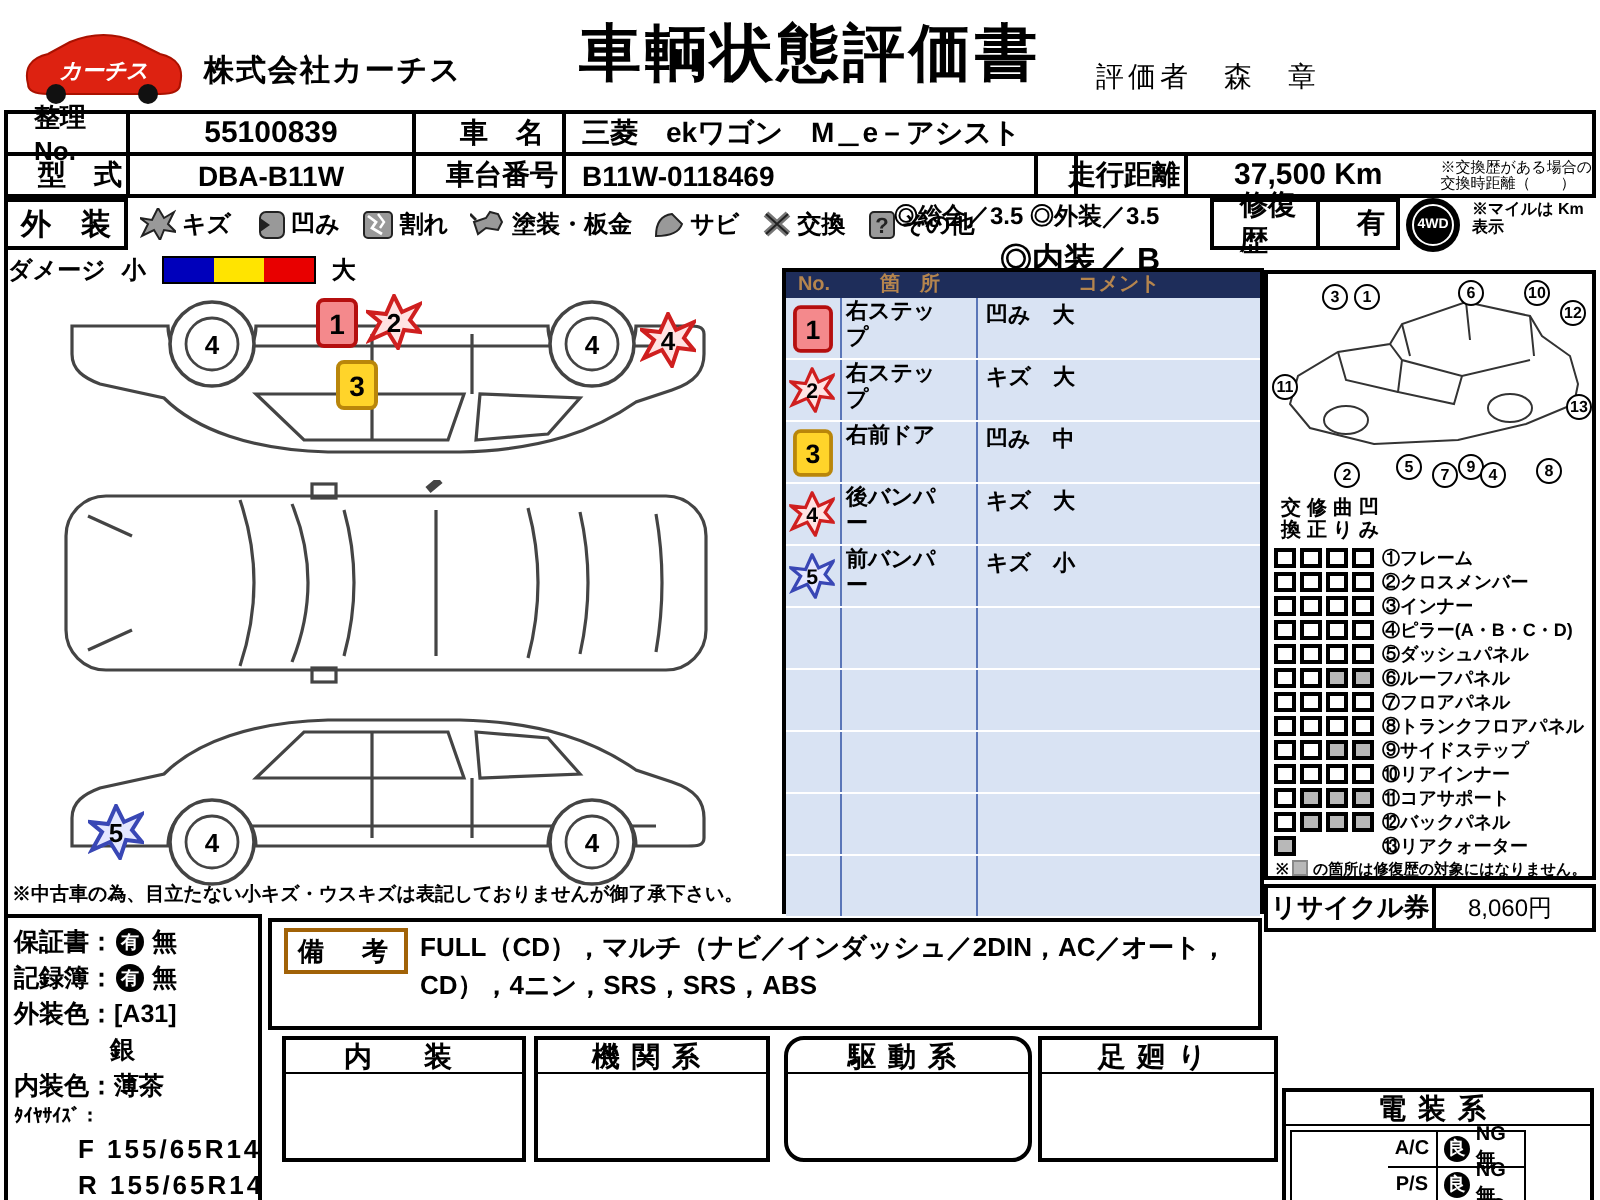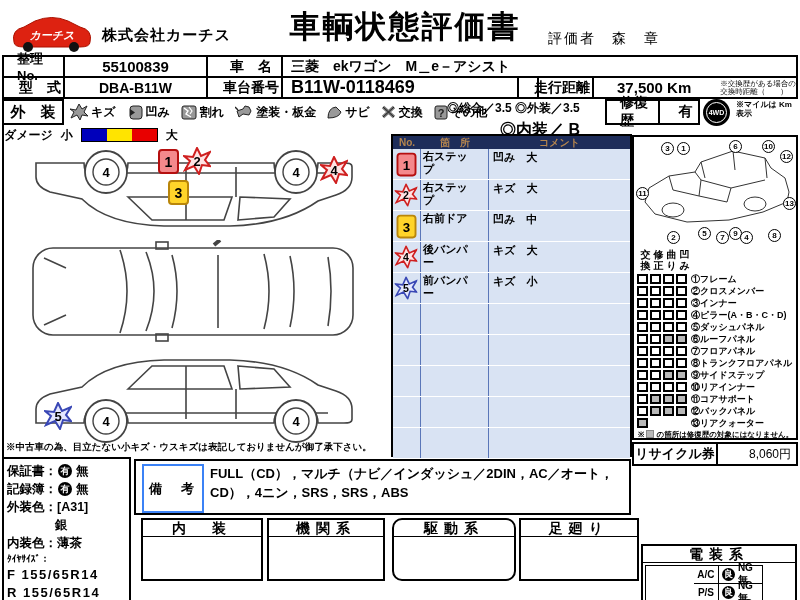--- a/index.html
+++ b/index.html
@@ -74,35 +74,35 @@
   #grid { position:absolute; left:3px; top:136px; }
   .grow { display:flex; align-items:center; height:12px; }
   .gcell { width:11px; height:10px; border:2px solid #000; margin-right:2px; background:#fff; }
   .gcell.sh { background:#b8b8b8; }
   .glabel { font-size:9px; font-weight:bold; white-space:nowrap; margin-left:2px; }
   #grid-note { position:absolute; left:4px; top:292px; font-size:7.5px; font-weight:bold; white-space:nowrap; }
   #grid-note .sq { display:inline-block; width:8px; height:8px; background:#b8b8b8; border:1px solid #888; vertical-align:-1px; }
   #recycle { position:absolute; left:632px; top:442px; width:166px; height:24px; border:2px solid #000; display:flex; }
   #recycle .l { width:84px; border-right:2px solid #000; display:flex; align-items:center; justify-content:center;
                 font-size:13px; font-weight:bold; }
-  #recycle .v { flex:1; display:flex; align-items:center; justify-content:flex-end; padding-right:5px; font-size:12px; }
+  #recycle .v { flex:1; display:flex; align-items:center; justify-content:flex-end; padding-right:20px; font-size:12px; }
 
   
   #left-info { position:absolute; left:2px; top:457px; width:129px; height:143px; border:2px solid #000; border-bottom:none;
                padding:3px 0 0 3px; }
   .li-row { font-size:12.5px; font-weight:bold; line-height:18px; white-space:nowrap; display:flex; align-items:center; }
   .kbadge { display:inline-flex; width:14px; height:14px; border-radius:50%; background:#000; color:#fff;
             font-size:9px; align-items:center; justify-content:center; margin:0 4px 0 1px; flex:none; }
-  .tire { letter-spacing:1.5px; font-size:13px; }
+  .tire { letter-spacing:1.5px; font-size:13px;margin-left:32px; }
   .small-lbl { font-size:9.5px; }
 
   
   #remarks { position:absolute; left:134px; top:459px; width:497px; height:56px; border:2px solid #000; padding:3px 4px 0 6px;
              font-size:13px; font-weight:bold; line-height:19px; }
-  #remarks-label { float:left; border:2px solid #3b82f6; padding:13px 5px; margin-right:6px; font-size:13px; font-weight:bold; letter-spacing:3px; }
+  #remarks-label { float:left; border:2px solid #a16207; padding:0 5px; margin-right:6px; font-size:13px; font-weight:bold; letter-spacing:3px; }
 
   
   .bbox { position:absolute; top:518px; height:63px; border:2px solid #000; background:#fff; }
   .bbox .hd { height:17px; border-bottom:1px solid #000; text-align:center; font-size:14px; font-weight:bold; letter-spacing:6px; line-height:16px; }
   #ebox { height:76px;margin-top:26px; }
   #etable { position:absolute; left:2px; top:19px; width:118px; border:1px solid #000; border-bottom:none;padding-left:48px; }
   .erow { display:flex; height:18px; border-bottom:1px solid #000; align-items:center; }
   .erow .el { width:27px; border-right:1px solid #000; font-size:10px; font-weight:bold; text-align:center; align-self:stretch; line-height:17px; }
   .erow .ev { display:flex; align-items:center; font-size:10px; font-weight:bold; padding-left:2px; }
   .erow .kbadge { width:13px; height:13px; margin:0 3px 0 1px; }
@@ -123,21 +123,21 @@
   <div id="evaluator">評価者　森　章</div>
 
   <div id="info">
     <div class="cell lbl r1" style="left:0;width:63px;font-size:13px;">整理No.</div>
     <div class="cell r1" style="left:61px;width:145px;font-size:15px;justify-content:center;font-weight:bold;">55100839</div>
     <div class="cell lbl r1" style="left:204px;width:77px;font-size:14px;">車　名</div>
     <div class="cell val r1" style="left:279px;width:517px;font-size:14px;">三菱　ekワゴン　M＿e－アシスト</div>
     <div class="cell lbl r2" style="left:0;width:63px;font-size:14px;">型　式</div>
     <div class="cell r2" style="left:61px;width:145px;font-size:14px;justify-content:center;font-weight:bold;">DBA-B11W</div>
     <div class="cell lbl r2" style="left:204px;width:77px;font-size:14px;">車台番号</div>
-    <div class="cell val r2" style="left:279px;width:258px;font-size:18px;">B11W-0118469</div>
+    <div class="cell val r2" style="left:279px;width:258px;font-size:14px;">B11W-0118469</div>
     <div class="cell lbl r2" style="left:515px;width:77px;font-size:14px;">走行距離</div>
     <div class="cell r2" style="left:590px;width:206px;">
       <span style="flex:1;text-align:center;font-size:15px;font-weight:bold;">37,500 Km</span>
       <span id="mileage-note">
         <span>※交換歴がある場合の</span><br><span>交換時距離（　　）</span>
       </span>
     </div>
   </div>
 
   <div id="ext-box">外　装</div>

